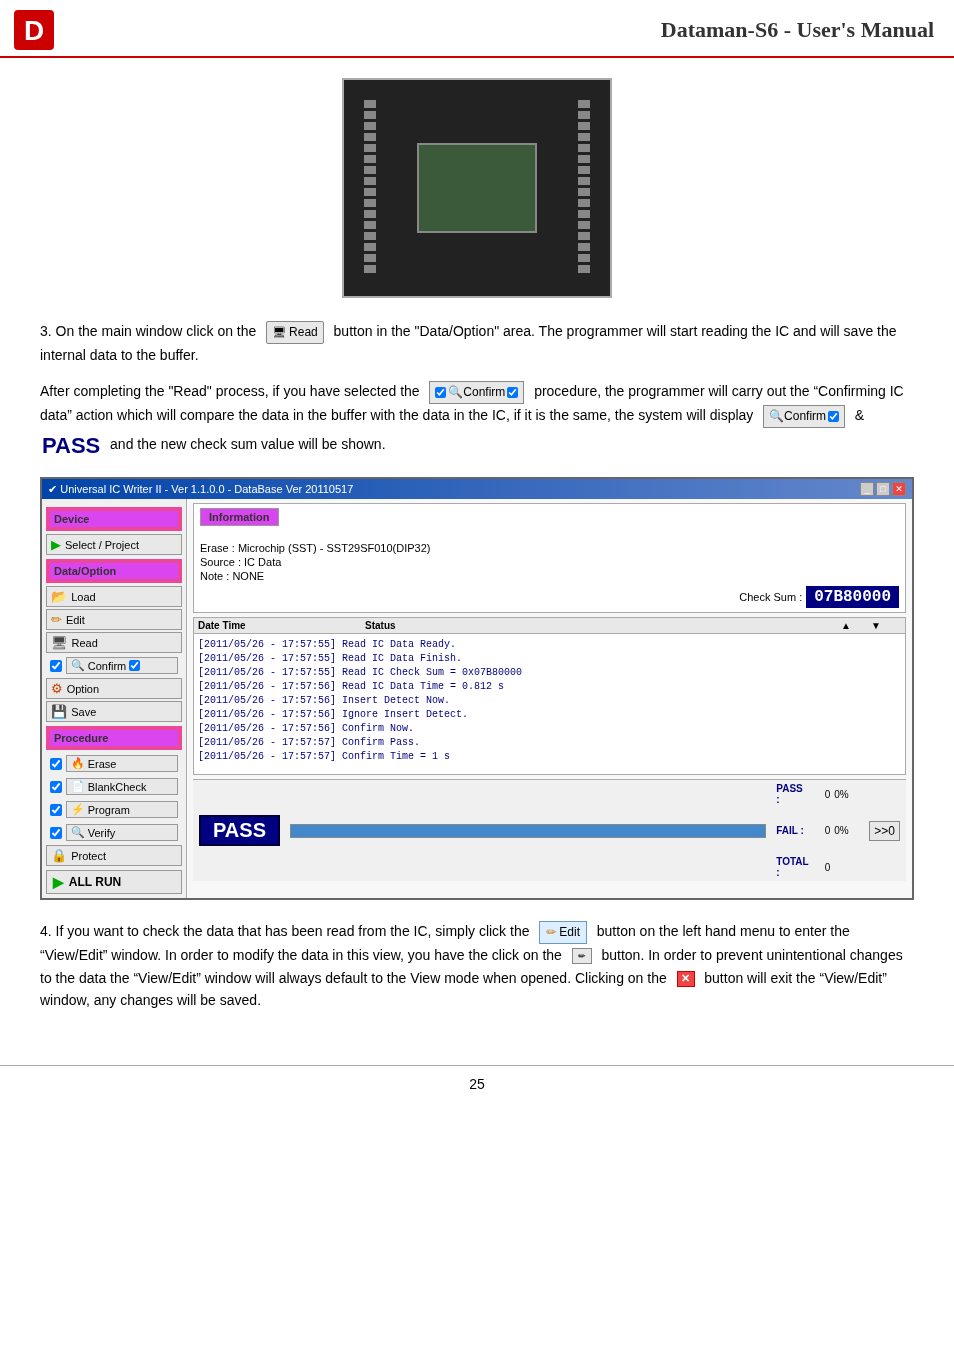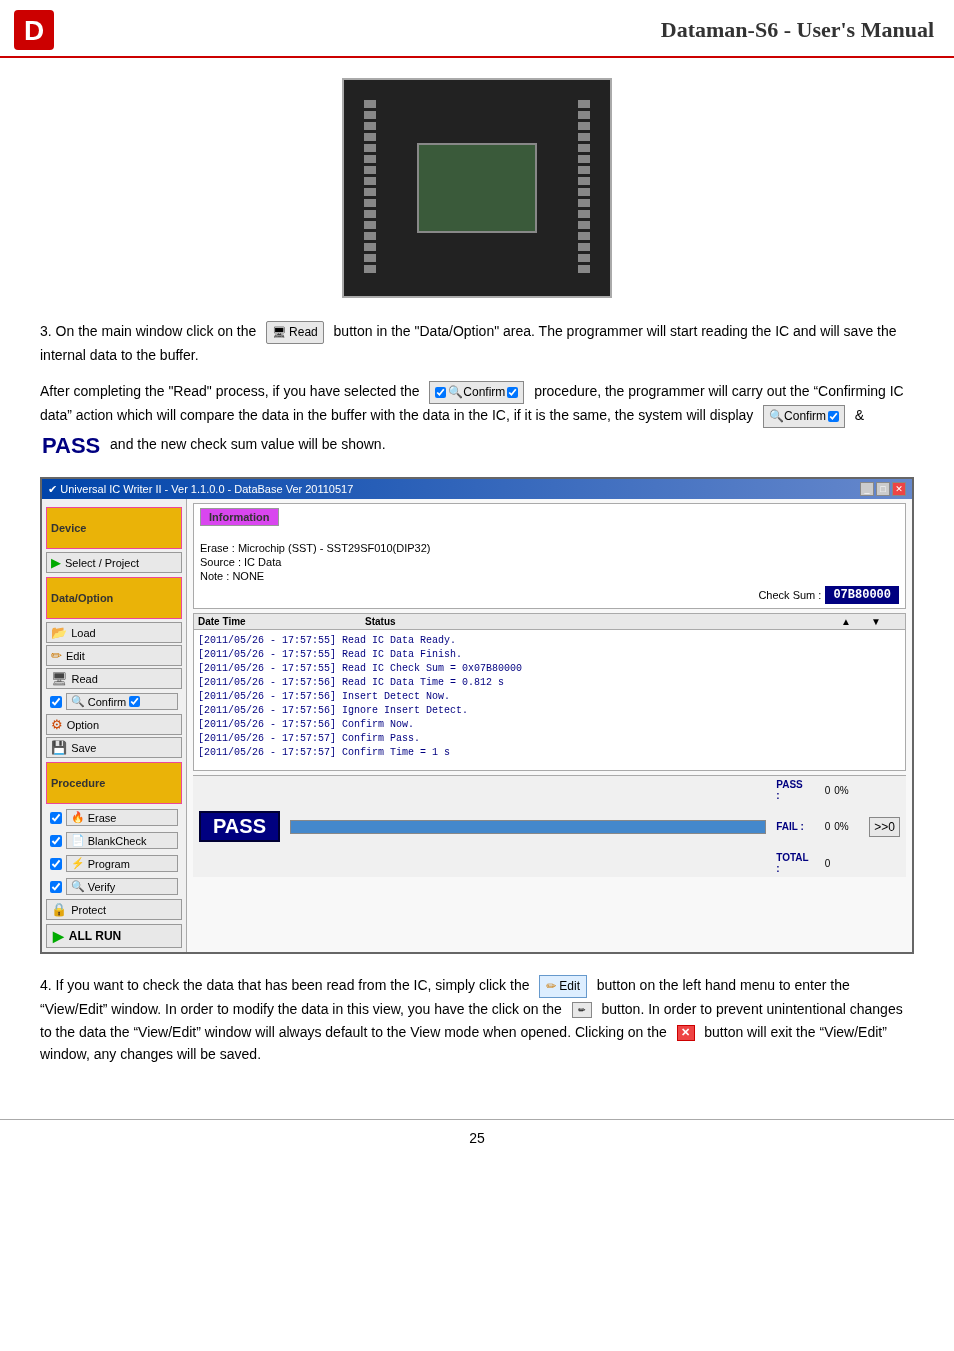--- a/index.html
+++ b/index.html
@@ -178,23 +178,23 @@
       width: 145px;
       border-right: 1px solid #aaa;
       padding: 4px;
       background: #f0f0f0;
       flex-shrink: 0;
     }
     .sidebar-section-label {
       font-size: 11px;
       font-weight: bold;
       color: #333;
-      border: 1px solid #ec4899;
-      background: #eab308;
-      padding: 14px 4px;
+      border: 4px solid #ec4899;
+      background: #d946ef;
+      padding: 2px 4px;
       margin-bottom: 3px;
       margin-top: 4px;
     }
     .sidebar-btn {
       display: flex;
       align-items: center;
       padding: 2px 4px;
       margin-bottom: 2px;
       cursor: pointer;
       font-size: 11px;
@@ -255,21 +255,21 @@
     .check-sum-row {
       display: flex;
       justify-content: flex-end;
       align-items: center;
       margin-top: 4px;
     }
     .check-sum-label { font-size: 11px; margin-right: 4px; }
     .check-sum-value {
       background: #000080;
       color: #fff;
-      font-size: 12px;
+      font-size: 16px;
       font-weight: bold;
       padding: 2px 8px;
       font-family: 'Courier New', monospace;
     }
 
     
     .log-area {
       border: 1px solid #aaa;
       background: #fff;
       margin-bottom: 4px;

